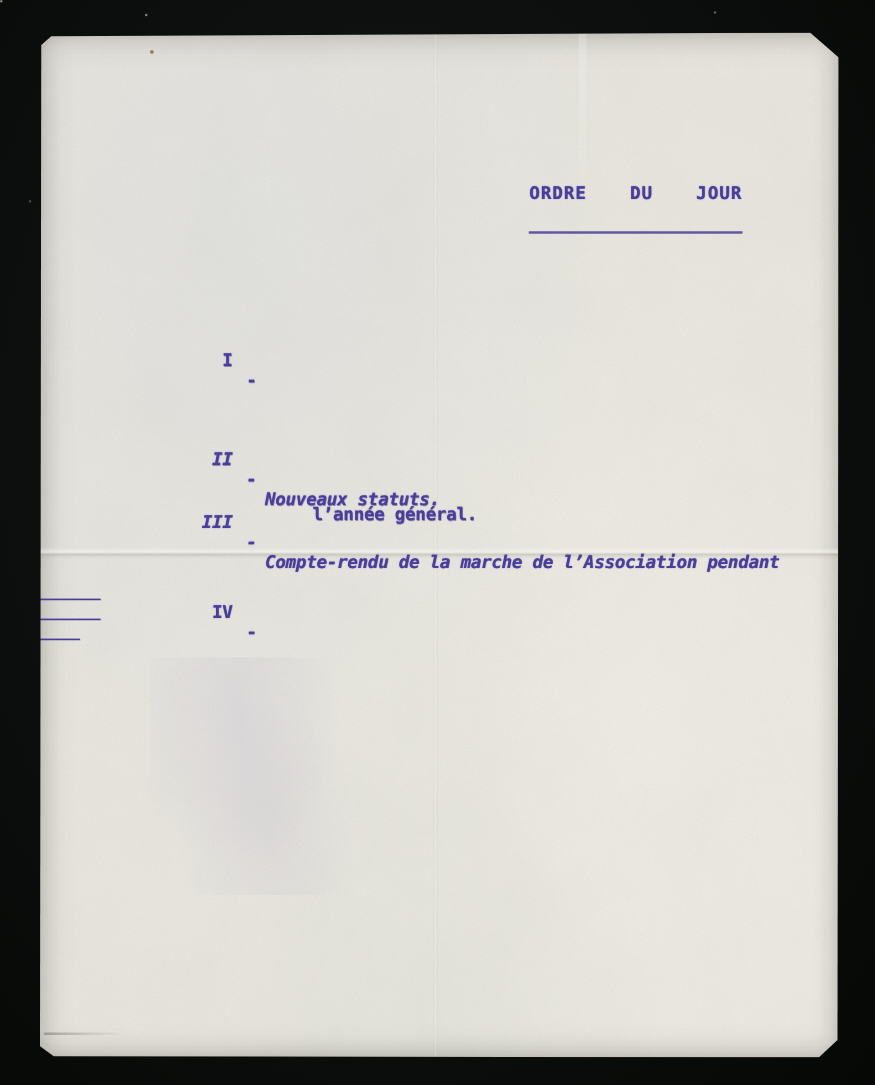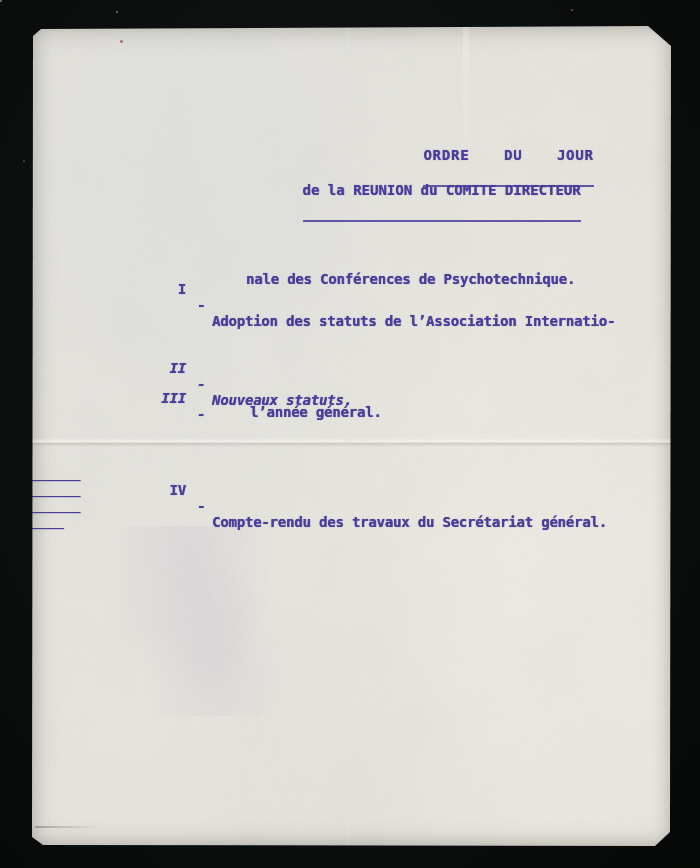--- a/index.html
+++ b/index.html
@@ -75,68 +75,63 @@
   .subtitle-line{left:221px;top:140px;letter-spacing:0;}
   .u{white-space:pre;border-bottom:2px solid rgba(75,62,158,.85);padding-bottom:22px;display:inline-block;}
   .row{position:absolute;left:0;top:0;width:100%;height:16px;}
   .num{position:absolute;left:109px;width:46px;text-align:right;display:block;}
   .dash{position:absolute;left:166px;display:block;}
   .txt{position:absolute;left:181px;display:block;}
   .cont{position:absolute;display:block;}
   
   .r1{top:223px;} .c1{left:215px;top:245px;}
   .r2{top:302px;font-style:italic;}
-  .r3{top:332px;font-style:italic;} .c3{left:219px;top:378px;}
+  .r3{top:352px;font-style:italic;} .c3{left:219px;top:378px;}
   .r4{top:424px;text-decoration:underline;}
 </style>
 </head>
 <body>
 
 <div class="scene">
   <div class="dust"></div>
 
   <div class="paper">
 
     <div class="ghost-ink"></div>
     <div class="crease-h"></div>
     <div class="crease-v"></div>
     <div class="streak"></div>
     <div class="speck-red"></div>
     <div class="fold-notch"></div>
 
     <div class="tw title-line">
       <span class="u">ORDRE  DU  JOUR</span>
     </div>
-    <div class="tw subtitle-line">
-      <span class="u">de la REUNION du COMITE DIRECTEUR</span>
-    </div>
 
     <div class="tw row r1">
       <span class="num">I</span>
       <span class="dash">-</span>
-      <span class="txt">Adoption des statuts de l’Association Internatio-</span>
     </div>
-    <div class="tw cont c1">nale des Conférences de Psychotechnique.</div>
 
     <div class="tw row r2">
       <span class="num">II</span>
       <span class="dash">-</span>
       <span class="txt">Nouveaux statuts.</span>
     </div>
 
     <div class="tw row r3">
       <span class="num">III</span>
       <span class="dash">-</span>
+      <span class="txt">Compte-rendu de la marche de l’Association pendant</span>
     </div>
     <div class="tw cont c3">l’année général.</div>
 
     <div class="tw row r4">
       <span class="num">IV</span>
       <span class="dash">-</span>
-      <span class="txt">Compte-rendu des travaux du Secrétariat général.</span>
     </div>
 
     <svg class="grain" width="640" height="820" xmlns="http://www.w3.org/2000/svg">
       <filter id="fineGrain" x="0" y="0" width="100%" height="100%">
         <feTurbulence type="fractalNoise" baseFrequency="0.85" numOctaves="2" stitchTiles="stitch" result="n"></feTurbulence>
         <feColorMatrix in="n" type="saturate" values="0"></feColorMatrix>
         <feComponentTransfer>
             <feFuncA type="linear" slope="0.13" intercept="0"></feFuncA>
           </feComponentTransfer>
       </filter>

